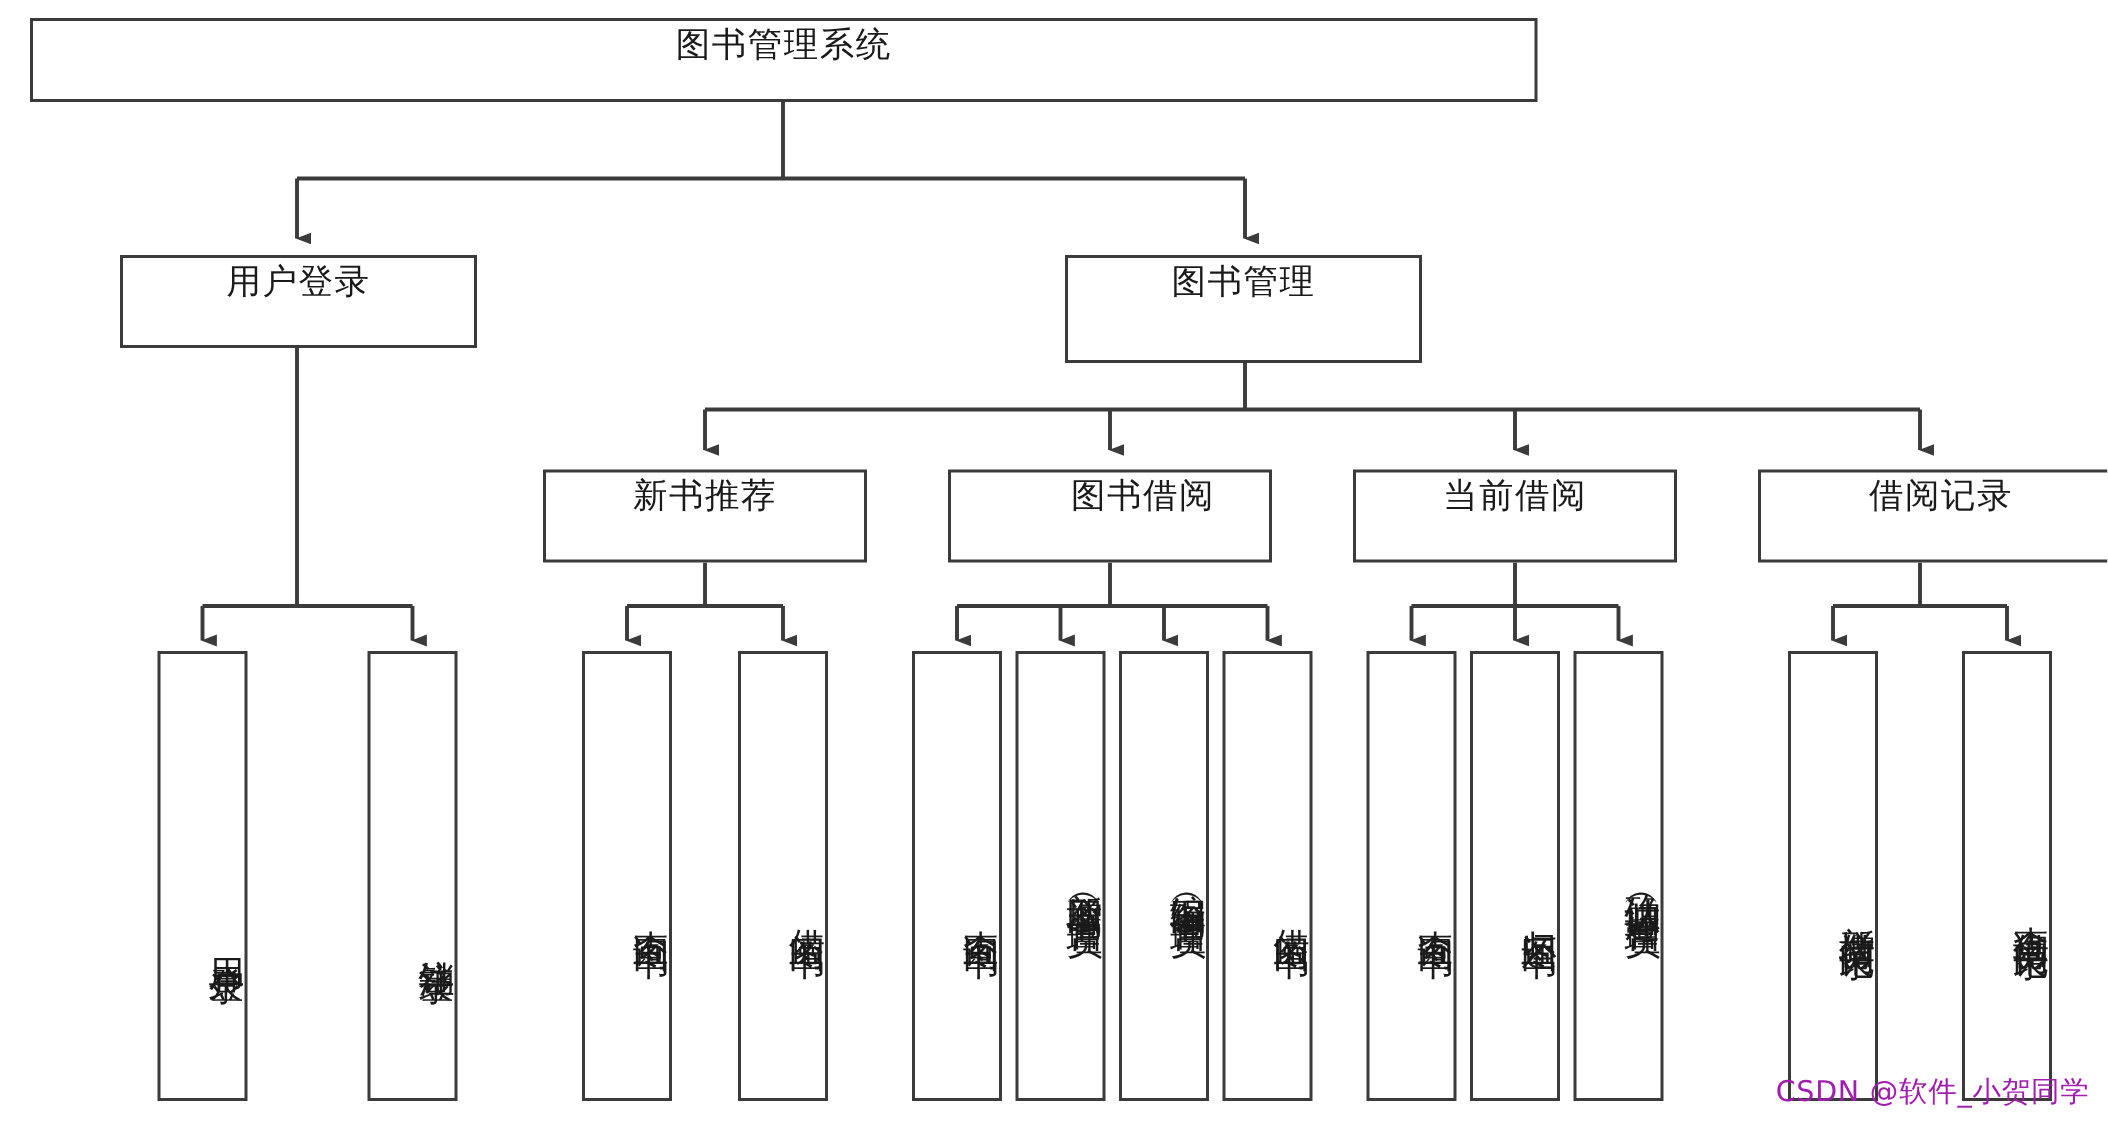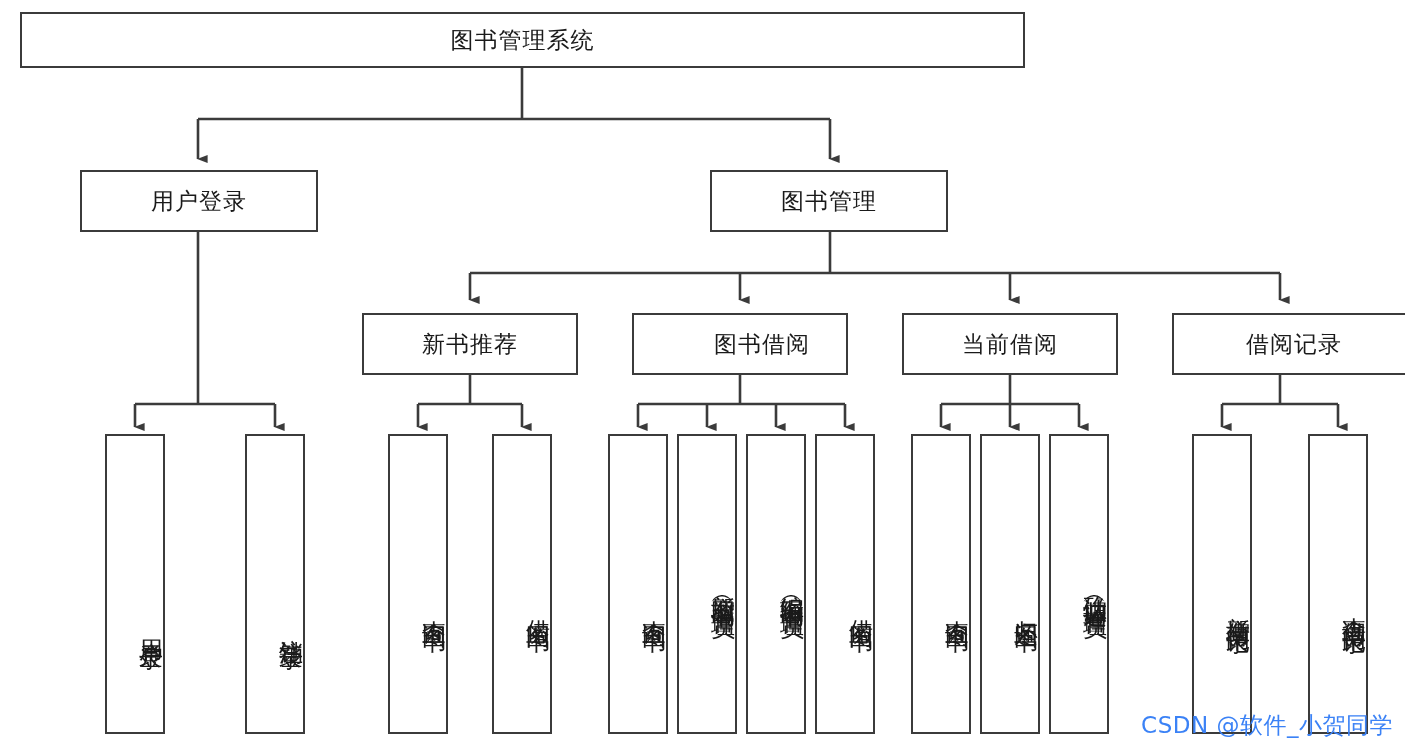--- a/index.html
+++ b/index.html
@@ -24,21 +24,21 @@
     width: 1405px;
     height: 747px;
     pointer-events: none;
   }
   .node {
     position: absolute;
     box-sizing: border-box;
     border: 2.5px solid #3b3b3b;
     background: #ffffff;
     display: flex;
-    align-items: center;
+    align-items: flex-start;
     justify-content: center;
     color: #1a1a1a;
   }
   .node.horiz {
     font-size: 23px;
     letter-spacing: 1px;
   }
   .node.vert {
     writing-mode: vertical-rl;
     text-orientation: upright;
@@ -54,22 +54,22 @@
     writing-mode: vertical-rl;
     text-orientation: upright;
   }
   .vert-mid > span { margin-top: 80px; }
   .vert-top > span { margin-top: 6px; }
   .vert-up  > span { margin-top: 42px; }
   .watermark {
     position: absolute;
     right: 12px;
     bottom: 6px;
-    font-size: 23px;
-    color: #3b82f6;
+    font-size: 19px;
+    color: #a21caf;
     letter-spacing: 0.5px;
     white-space: nowrap;
   }
 </style>
 </head>
 <body>
 
 <div id="canvas">
 
   <svg id="wires" viewBox="0 0 1405 747" xmlns="http://www.w3.org/2000/svg">
@@ -128,21 +128,21 @@
     </g>
   </svg>
 
   <div class="node horiz" style="left:20px; top:12px; width:1005px; height:56px;">
     <span>图书管理系统</span>
   </div>
 
   <div class="node horiz" style="left:80px; top:170px; width:238px; height:62px;">
     <span>用户登录</span>
   </div>
-  <div class="node horiz" style="left:710px; top:170px; width:238px; height:62px;">
+  <div class="node horiz" style="left:710px; top:170px; width:238px; height:72px;">
     <span>图书管理</span>
   </div>
 
   <div class="node horiz" style="left:362px; top:313px; width:216px; height:62px;font-family:Liberation Mono, monospace;">
     <span>新书推荐</span>
   </div>
   <div class="node horiz" style="left:632px; top:313px; width:216px; height:62px;padding-left:44px;">
     <span>图书借阅</span>
   </div>
   <div class="node horiz" style="left:902px; top:313px; width:216px; height:62px;">

